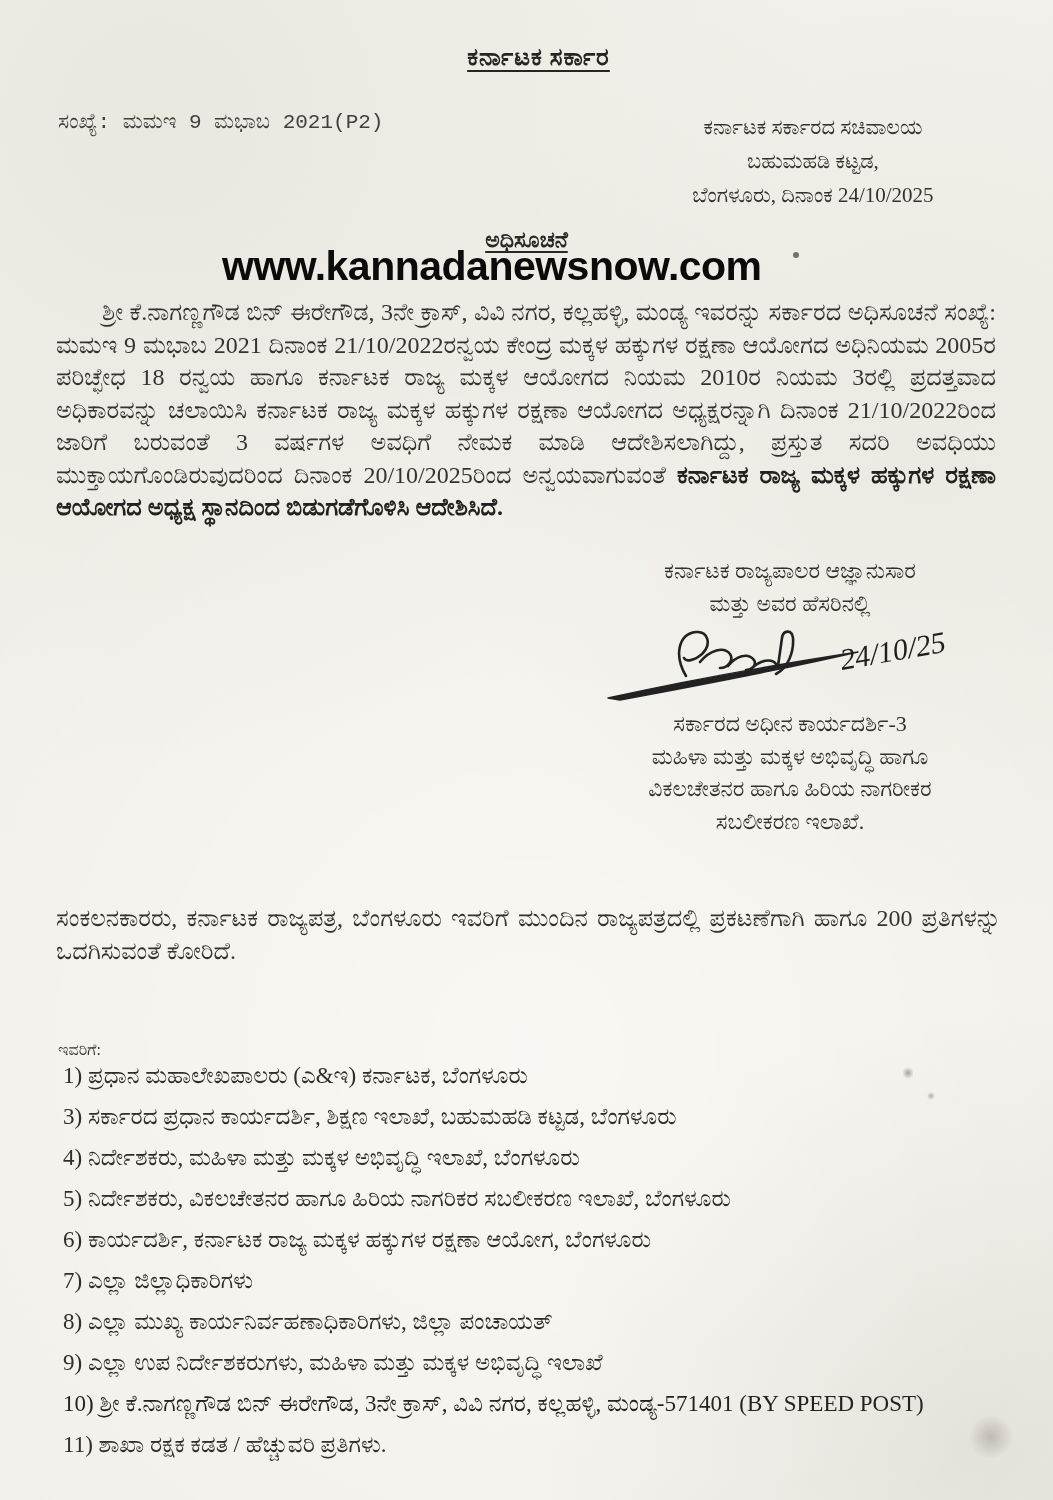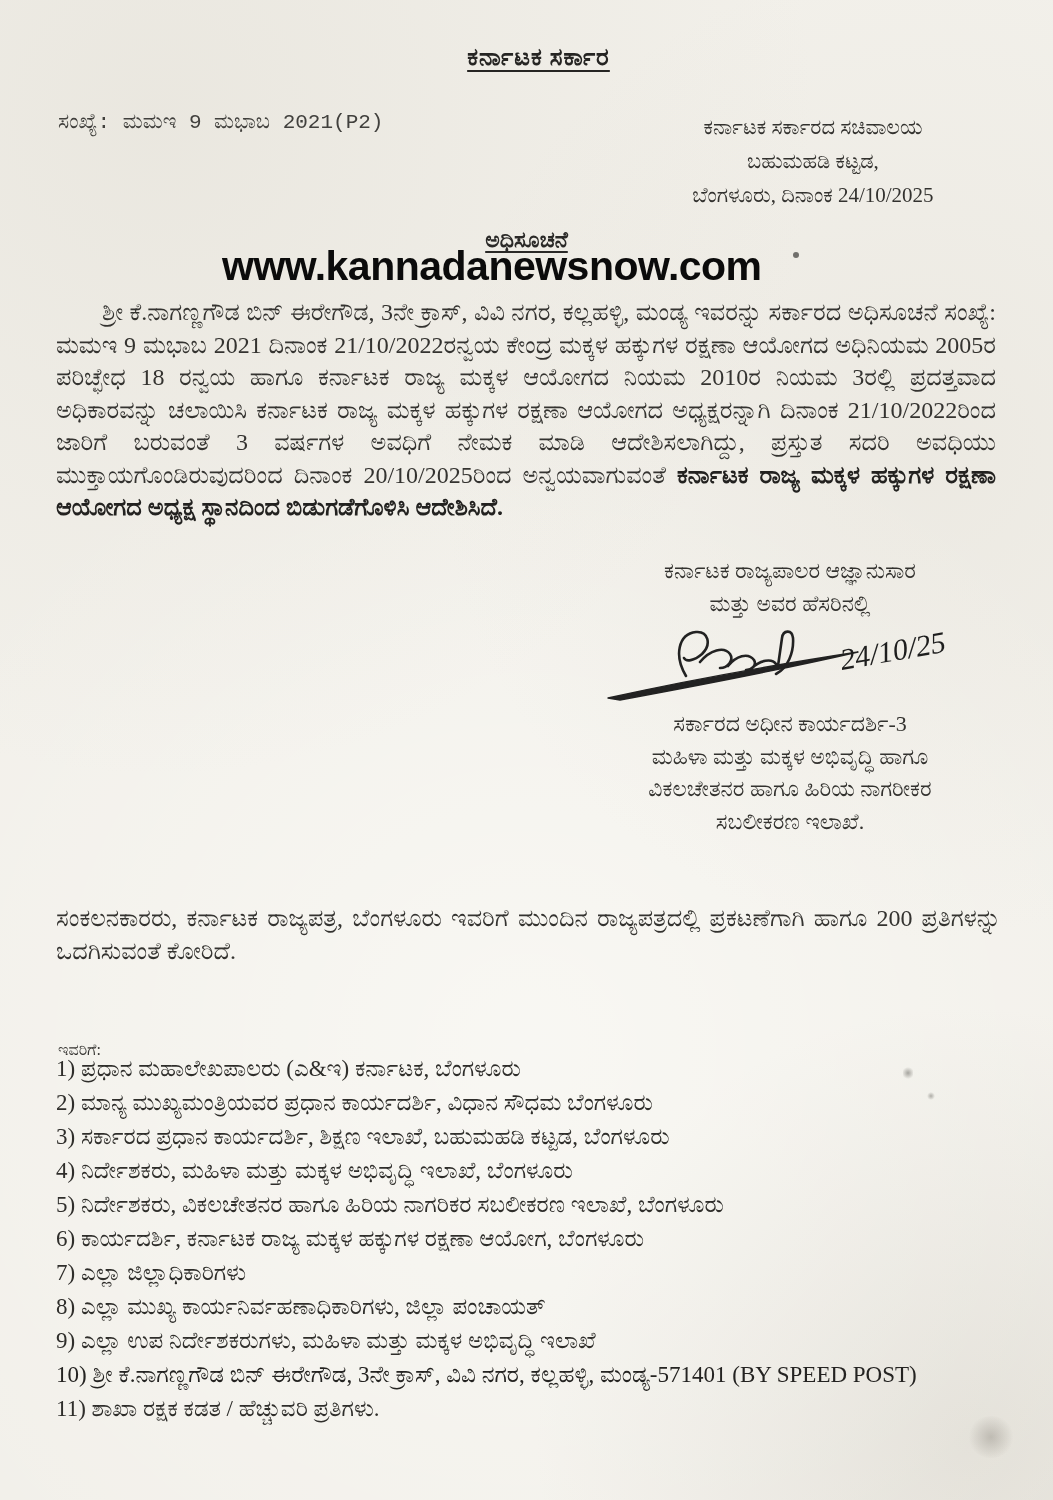--- a/index.html
+++ b/index.html
@@ -51,21 +51,21 @@
     font-size:22px;line-height:33px;color:#33322f;}
   .sig-svg{display:block;margin:-2px auto -8px auto;}
   .sig-name{font-size:22px;}
   .sig-designation{margin-top:2px;font-size:22px;line-height:32.5px;}
   .compiler-para{
     left:56px;top:902px;width:945px;
     font-size:24px;line-height:33px;text-align:justify;color:#343330;
   }
   .to-label{left:58px;top:1041px;font-size:16px;color:#343330;}
   .recipients{left:56px;top:1052px;width:960px;font-size:23px;line-height:34px;color:#2f2e2b;}
-  .recipients .r-item{margin:0;}
+  .recipients .r-item{margin:7px;}
   .recipients .r-bold{font-weight:400;color:#242321;}
   .smudge-br{
     right:38px;bottom:42px;width:48px;height:42px;border-radius:50%;
     background:radial-gradient(circle, rgba(120,115,105,.35), rgba(120,115,105,0) 70%);
   }
   .speck-a{right:140px;top:1066px;width:10px;height:14px;
     background:radial-gradient(circle, rgba(90,88,82,.5), transparent 70%);}
   .speck-b{right:118px;top:1092px;width:8px;height:8px;
     background:radial-gradient(circle, rgba(90,88,82,.45), transparent 70%);}
   .dot-after-wm{left:793px;top:252px;width:6px;height:6px;border-radius:50%;background:#3c3b38;opacity:.7;}
@@ -119,21 +119,20 @@
       <div>ಸಬಲೀಕರಣ ಇಲಾಖೆ.</div>
     </div>
   </div>
 
   <div class="abs compiler-para">ಸಂಕಲನಕಾರರು, ಕರ್ನಾಟಕ ರಾಜ್ಯಪತ್ರ, ಬೆಂಗಳೂರು ಇವರಿಗೆ ಮುಂದಿನ ರಾಜ್ಯಪತ್ರದಲ್ಲಿ ಪ್ರಕಟಣೆಗಾಗಿ ಹಾಗೂ 200 ಪ್ರತಿಗಳನ್ನು ಒದಗಿಸುವಂತೆ ಕೋರಿದೆ.</div>
 
   <div class="abs to-label">ಇವರಿಗೆ:</div>
 
   <div class="abs recipients">
     <div class="r-item">1) ಪ್ರಧಾನ ಮಹಾಲೇಖಪಾಲರು (ಎ&amp;ಇ) ಕರ್ನಾಟಕ, ಬೆಂಗಳೂರು</div>
-    <div class="r-item">2) ಮಾನ್ಯ ಮುಖ್ಯಮಂತ್ರಿಯವರ ಪ್ರಧಾನ ಕಾರ್ಯದರ್ಶಿ, ವಿಧಾನ ಸೌಧಮ ಬೆಂಗಳೂರು</div>
     <div class="r-item">3) ಸರ್ಕಾರದ ಪ್ರಧಾನ ಕಾರ್ಯದರ್ಶಿ, ಶಿಕ್ಷಣ ಇಲಾಖೆ, ಬಹುಮಹಡಿ ಕಟ್ಟಡ, ಬೆಂಗಳೂರು</div>
     <div class="r-item">4) ನಿರ್ದೇಶಕರು, ಮಹಿಳಾ ಮತ್ತು ಮಕ್ಕಳ ಅಭಿವೃದ್ಧಿ ಇಲಾಖೆ, ಬೆಂಗಳೂರು</div>
     <div class="r-item">5) ನಿರ್ದೇಶಕರು, ವಿಕಲಚೇತನರ ಹಾಗೂ ಹಿರಿಯ ನಾಗರಿಕರ ಸಬಲೀಕರಣ ಇಲಾಖೆ, ಬೆಂಗಳೂರು</div>
     <div class="r-item">6) ಕಾರ್ಯದರ್ಶಿ, ಕರ್ನಾಟಕ ರಾಜ್ಯ ಮಕ್ಕಳ ಹಕ್ಕುಗಳ ರಕ್ಷಣಾ ಆಯೋಗ, ಬೆಂಗಳೂರು</div>
     <div class="r-item">7) ಎಲ್ಲಾ ಜಿಲ್ಲಾಧಿಕಾರಿಗಳು</div>
     <div class="r-item">8) ಎಲ್ಲಾ ಮುಖ್ಯ ಕಾರ್ಯನಿರ್ವಹಣಾಧಿಕಾರಿಗಳು, ಜಿಲ್ಲಾ ಪಂಚಾಯತ್</div>
     <div class="r-item">9) ಎಲ್ಲಾ ಉಪ ನಿರ್ದೇಶಕರುಗಳು, ಮಹಿಳಾ ಮತ್ತು ಮಕ್ಕಳ ಅಭಿವೃದ್ಧಿ ಇಲಾಖೆ</div>
     <div class="r-item r-bold">10) ಶ್ರೀ ಕೆ.ನಾಗಣ್ಣಗೌಡ ಬಿನ್ ಈರೇಗೌಡ, 3ನೇ ಕ್ರಾಸ್, ವಿವಿ ನಗರ, ಕಲ್ಲಹಳ್ಳಿ, ಮಂಡ್ಯ-571401 (BY SPEED POST)</div>
     <div class="r-item">11) ಶಾಖಾ ರಕ್ಷಕ ಕಡತ / ಹೆಚ್ಚುವರಿ ಪ್ರತಿಗಳು.</div>
   </div>

